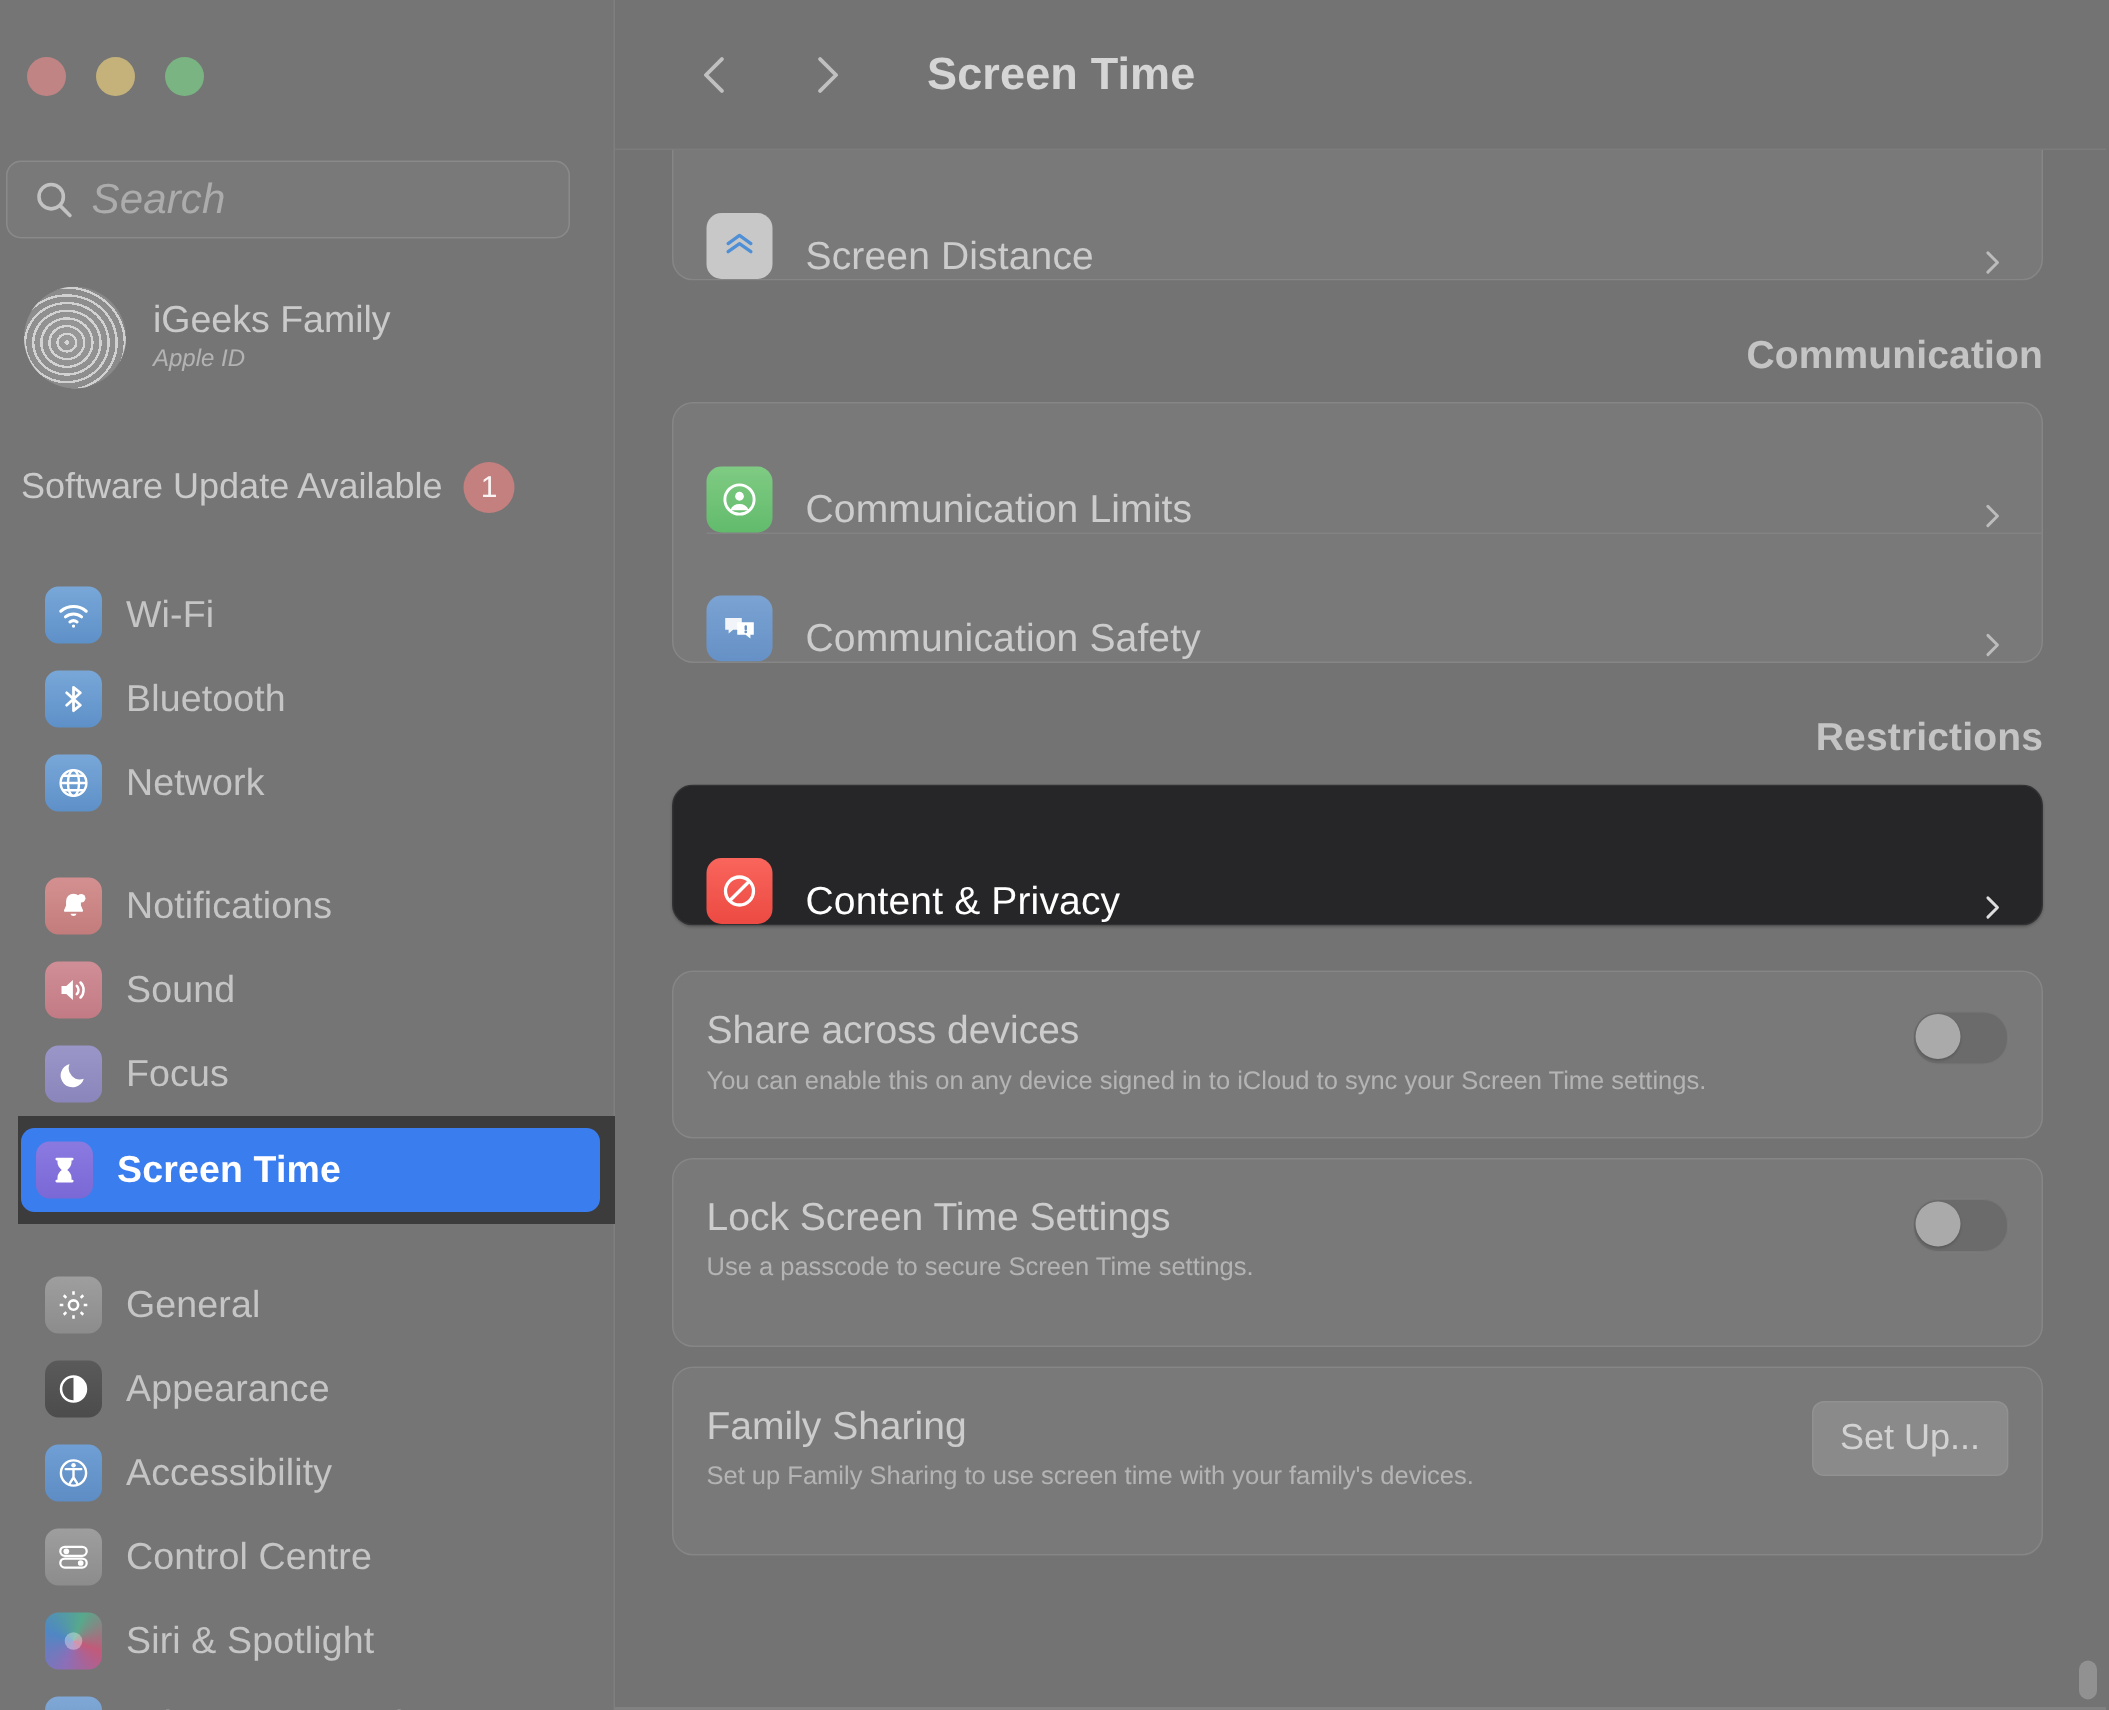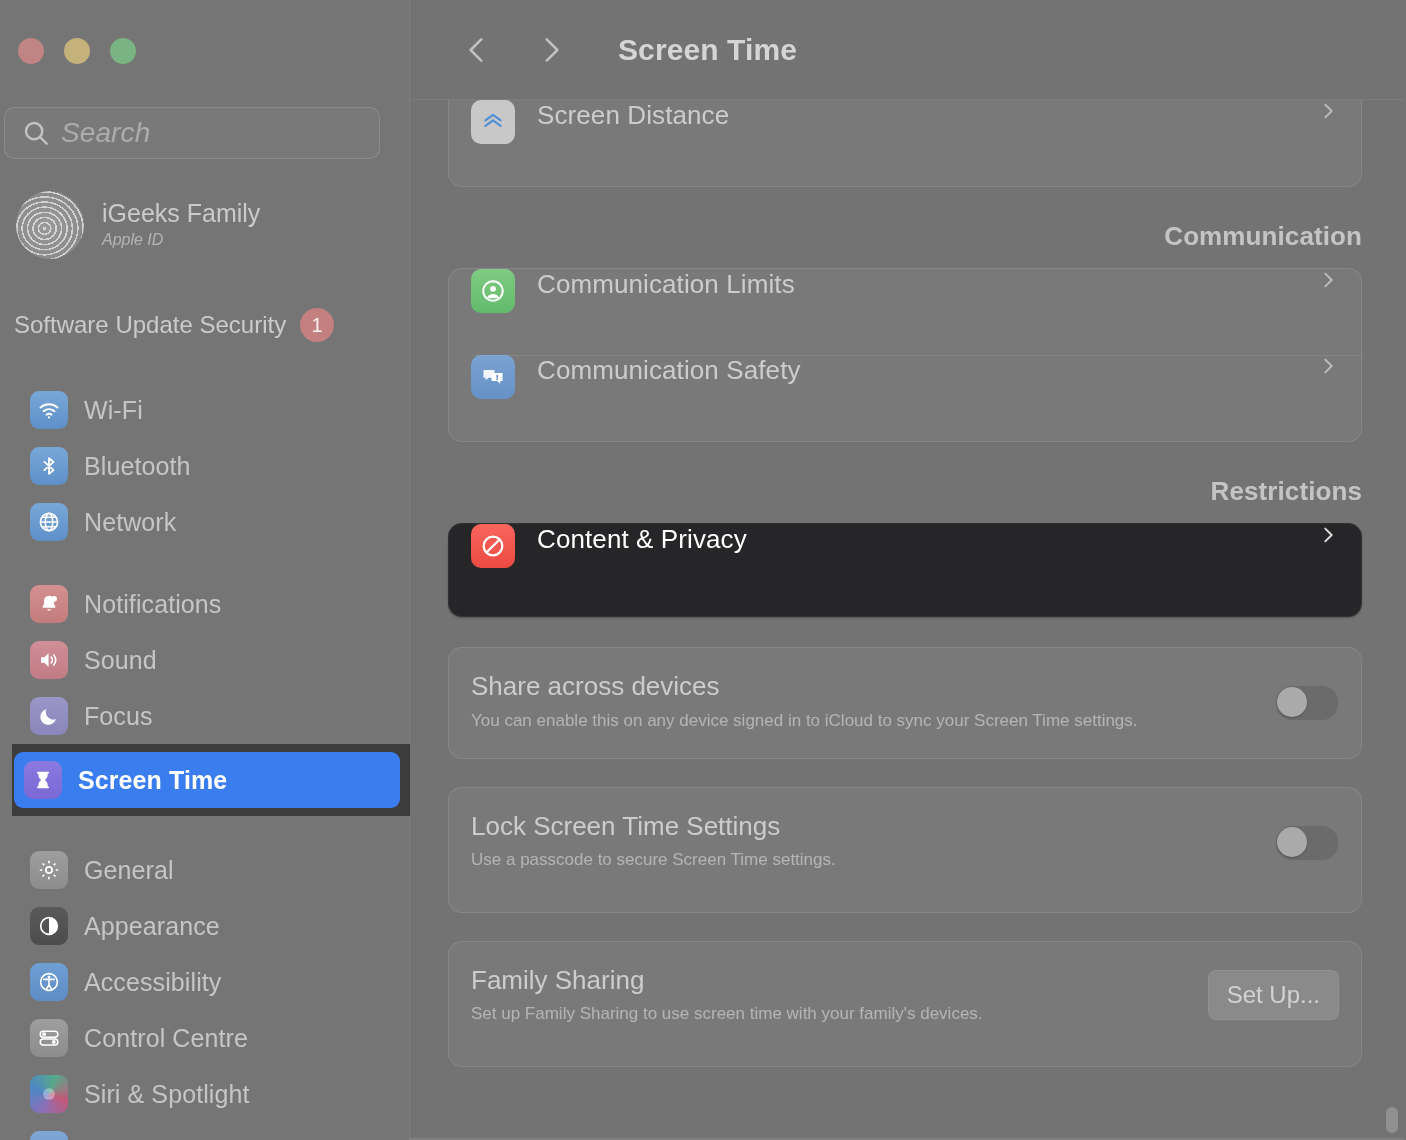--- a/index.html
+++ b/index.html
@@ -281,21 +281,21 @@
   }
   
   .card-clipped {
     border-top: none;
     border-radius: 0 0 14px 14px;
     margin-top: 0;
   }
 
   .row {
     display: flex;
-    align-items: flex-start;
+    align-items: flex-end;
     height: 86px;
     padding: 0 22px 0 22px;
     box-sizing: border-box;
     position: relative;
   }
   .row + .row::before {
     content: "";
     position: absolute;
     left: 22px; right: 0; top: 0;
     height: 1px;
@@ -351,23 +351,23 @@
   }
   .card-highlight .row-chevron { opacity: 0.85; }
   .card-highlight .row { height: 92px; }
 
   
   .toggle-card {
     background: rgba(255,255,255,0.045);
     border: 1px solid rgba(255,255,255,0.10);
     border-radius: 14px;
     padding: 22px 22px 26px 22px;
-    margin-bottom: 28px;
-    display: flex;
-    align-items: center;
+    margin-bottom: 13px;
+    display: flex;
+    align-items: flex-start;
     box-sizing: border-box;
   }
   .toggle-card.compact { padding-bottom: 40px; }
   .toggle-text { flex: 1 1 auto; padding-right: 20px; }
   .toggle-title {
     font-size: 26px;
     color: rgba(255,255,255,0.62);
     line-height: 1.25;
     margin-bottom: 6px;
   }
@@ -450,21 +450,21 @@
 
     <div class="account">
       <div class="avatar"></div>
       <div class="account-text">
         <div class="account-name">iGeeks Family</div>
         <div class="account-sub">Apple ID</div>
       </div>
     </div>
 
     <div class="update-row">
-      <span class="update-label">Software Update Security</span>
+      <span class="update-label">Software Update Available</span>
       <span class="update-badge">1</span>
     </div>
 
     <div class="nav-list">
 
       <div class="nav-group">
         <div class="nav-item">
           <span class="nav-icon ic-wifi">
             <svg width="24" height="24" viewBox="0 0 24 24" fill="none" stroke="#fff" stroke-width="2" stroke-linecap="round">
               <path d="M3.5 9.5a13 13 0 0 1 17 0"></path>

